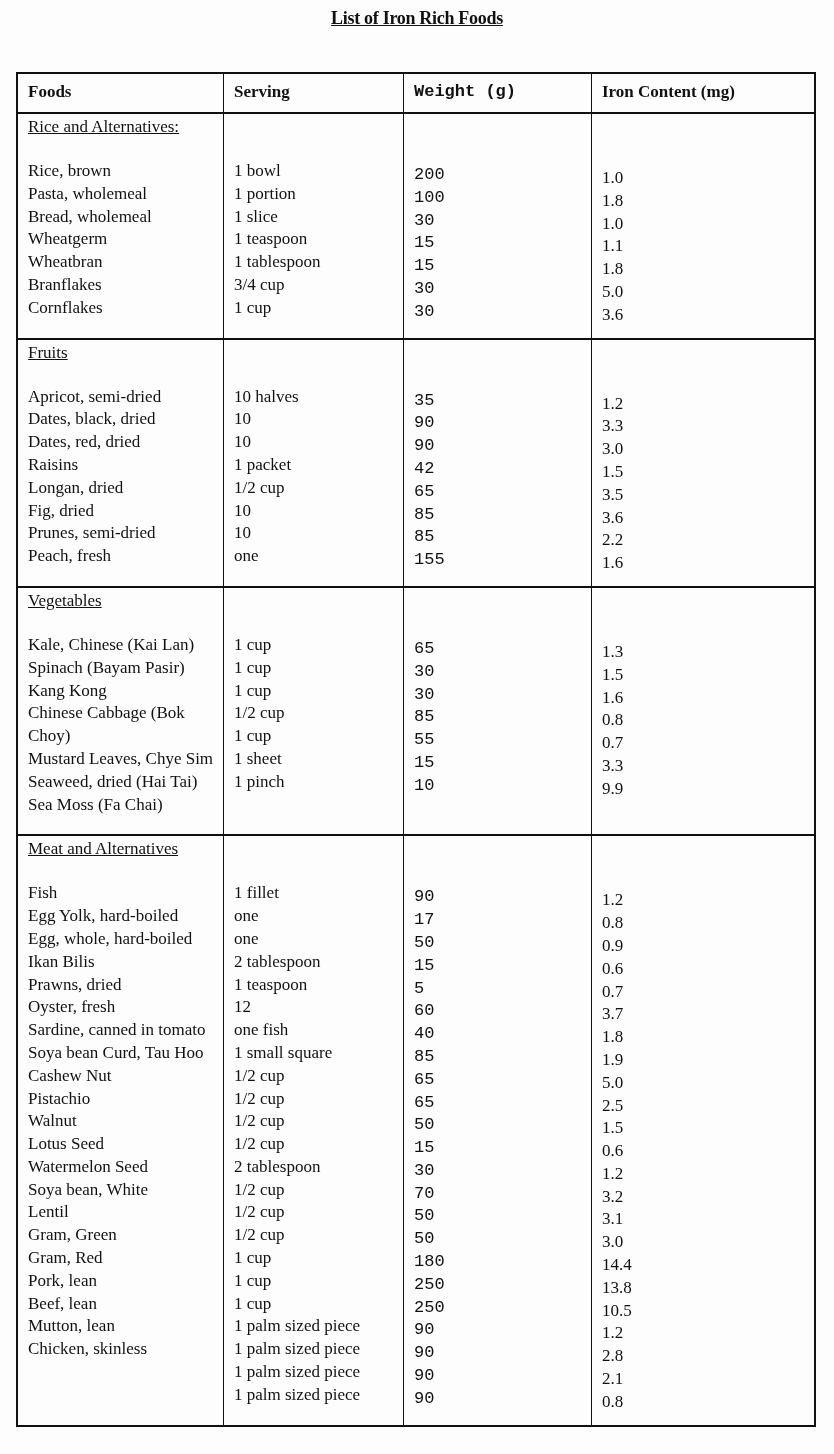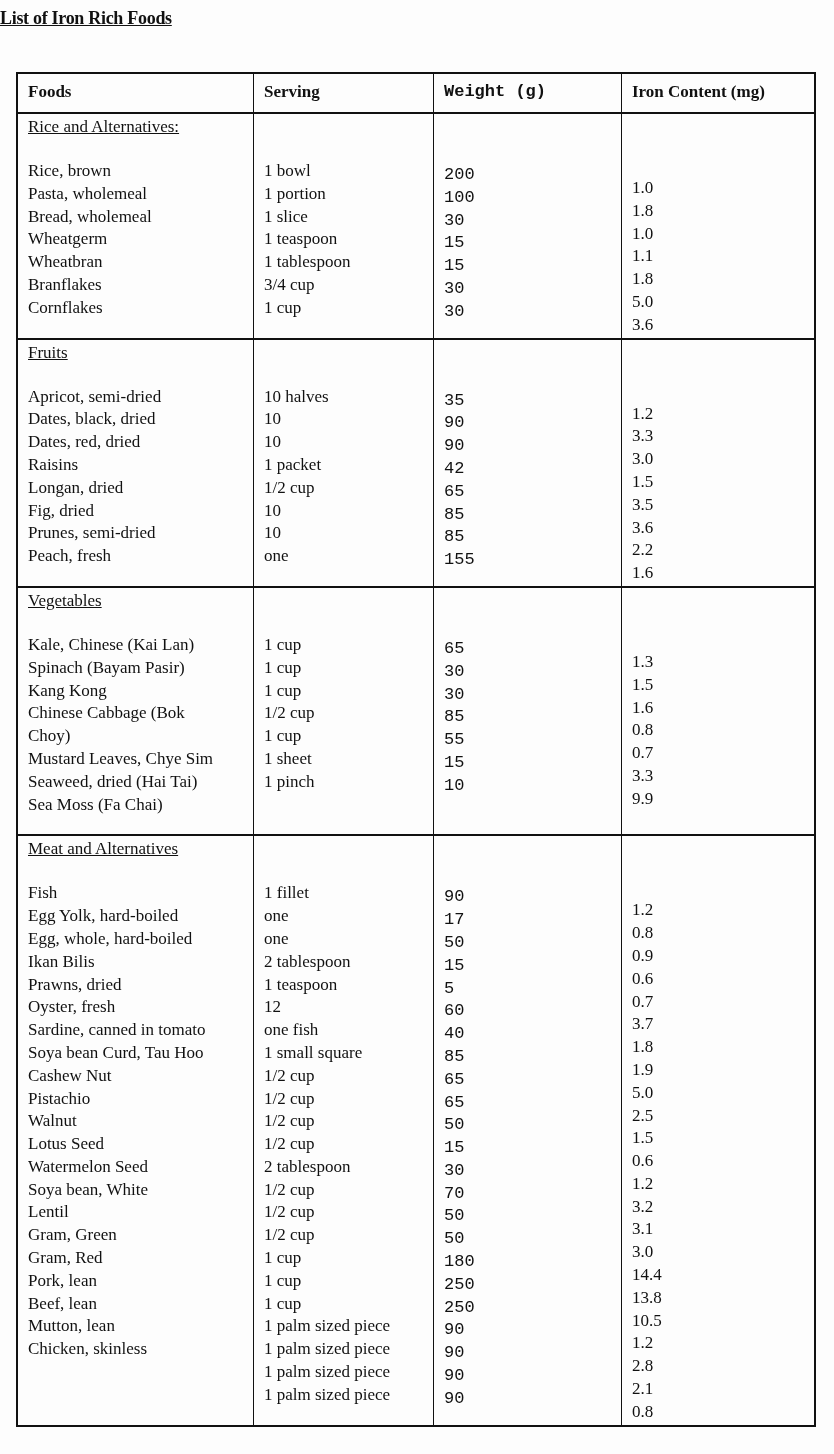--- a/index.html
+++ b/index.html
@@ -3,46 +3,46 @@
   <meta charset="utf-8">
   <style>
     html, body { margin: 0; padding: 0; background: #fdfdfd; }
     body {
       width: 834px; height: 1454px; position: relative; overflow: hidden;
       font-family: "Liberation Serif", "DejaVu Serif", serif;
       color: #111;
     }
     .title {
       position: absolute; left: 0; width: 834px; top: 8px;
-      text-align: left; font-weight: bold; font-size: 18px;
+      text-align: center; font-weight: bold; font-size: 18px;
       text-decoration: underline; letter-spacing: -0.3px;
     }
     .tbl {
       position: absolute; left: 16px; top: 72px; width: 800px;
       border: 2px solid #111; box-sizing: border-box;
     }
     .hdr {
       display: flex; border-bottom: 2px solid #111; height: 38px;
       font-weight: bold; font-size: 17px;
     }
     .hdr div { box-sizing: border-box; padding: 8px 10px 0 10px; }
-    .c1 { width: 236px; border-right: 1.5px solid #111; }
+    .c1 { width: 206px; border-right: 1.5px solid #111; }
     .c2 { width: 180px; border-right: 1.5px solid #111; }
     .c3 { width: 188px; border-right: 1.5px solid #111; font-family: Liberation Mono, monospace; }
     .c4 { flex: 1; }
     .section {
       display: flex; border-bottom: 2px solid #111; font-size: 17px;
     }
     .section:last-child { border-bottom: none; }
     .section > div { box-sizing: border-box; padding: 2px 10px 18px 10px; }
     .sec-title { text-decoration: underline; height: 44px; line-height: 22px; }
     .line { height: 22.8px; line-height: 22.8px; white-space: nowrap; }
     .col-pad { height: 44px; }
     .c3 .line, .c4 .line { position: relative; top: 4px; }
-    .c4 .line { top: 17px; }
+    .c4 .line { top: 7px; }
   </style>
 </head>
 <body>
 
 <div class="title">List of Iron Rich Foods</div>
 
 <div class="tbl">
   <div class="hdr">
     <div class="c1">Foods</div>
     <div class="c2">Serving</div>

